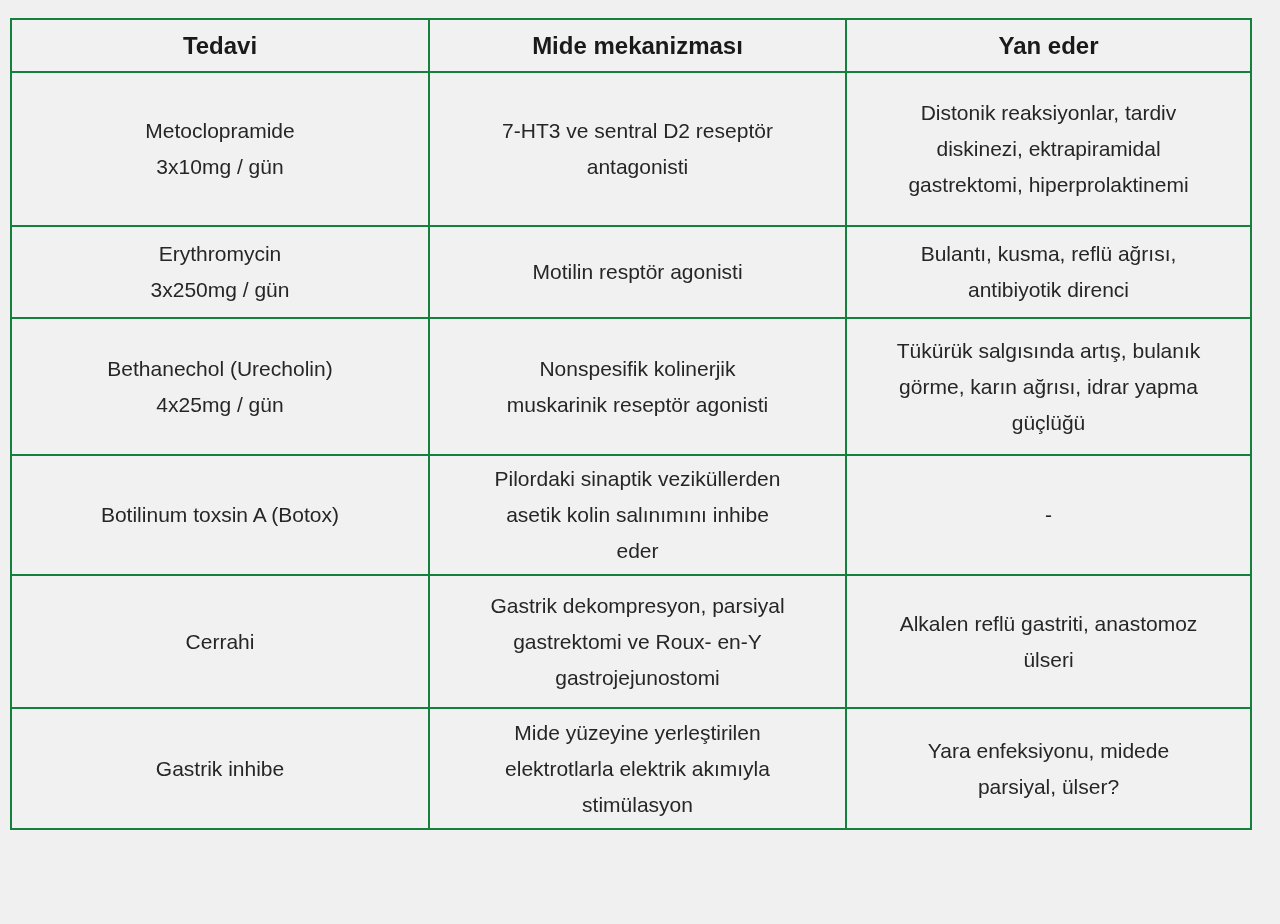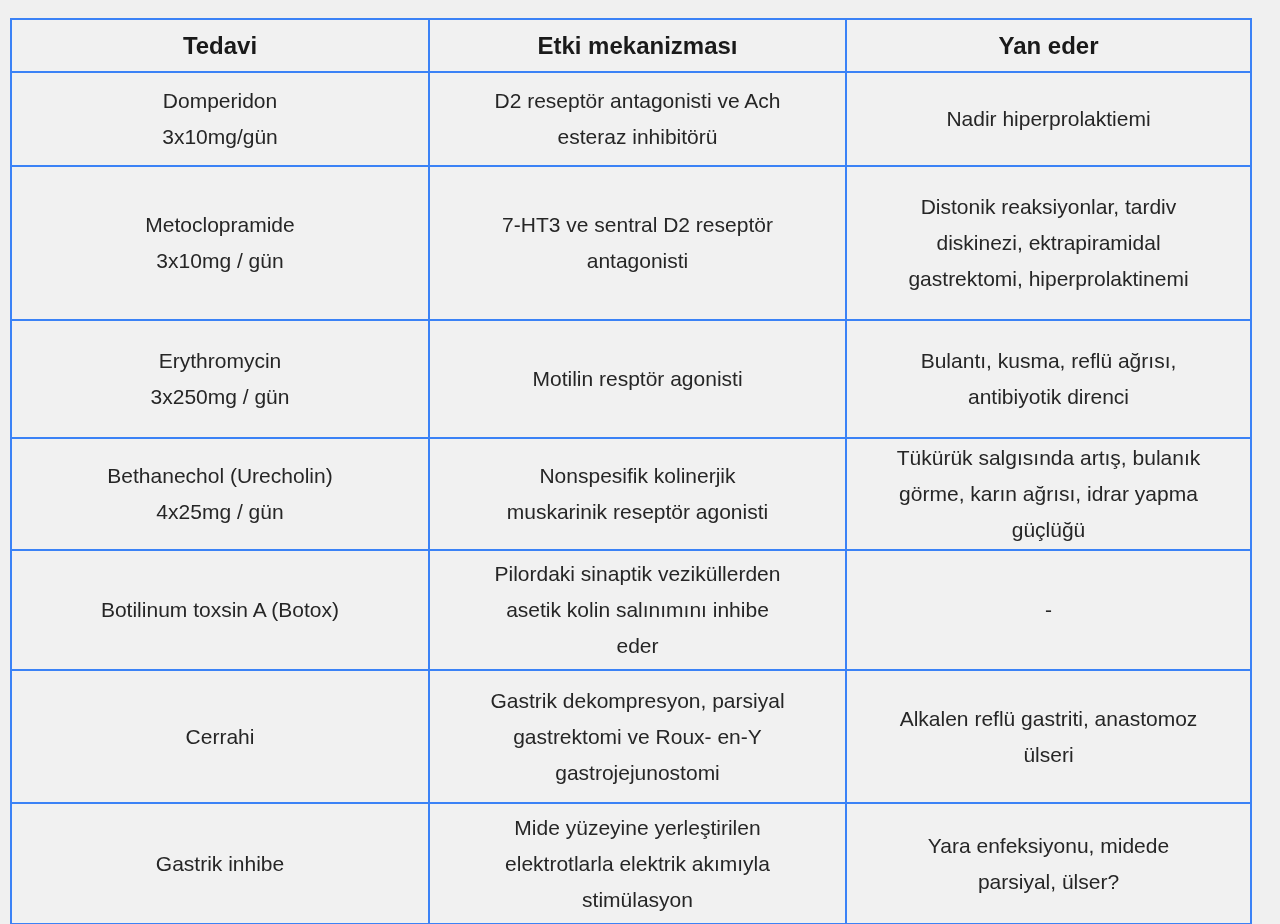--- a/index.html
+++ b/index.html
@@ -13,21 +13,21 @@
   }
   .tbl {
     position: absolute;
     left: 10px; top: 18px;
     width: 1240px;
     border-collapse: collapse;
     table-layout: fixed;
     background: #f1f1f1;
   }
   .tbl td, .tbl th {
-    border: 2px solid #3b82f6;
+    border: 2px solid #15803d;
     text-align: center;
     vertical-align: middle;
     padding: 0 14px;
     font-size: 21px;
     line-height: 36px;
     color: #262626;
     white-space: pre-line;
   }
   .tbl th { font-weight: bold; font-size: 24px; color: #1a1a1a; }
   col.c1 { width: 418px; }
@@ -39,47 +39,40 @@
 
 <table class="tbl">
   <colgroup>
       <col class="c1">
       <col class="c2">
       <col class="c3">
     </colgroup>
   <tbody>
       <tr style="height:53px">
     <th>Tedavi</th>
-    <th>Etki mekanizması</th>
+    <th>Mide mekanizması</th>
     <th>Yan eder</th>
-  </tr>
-  <tr style="height:94px">
-    <td>Domperidon
-3x10mg/gün</td>
-    <td>D2 reseptör antagonisti ve Ach
-esteraz inhibitörü</td>
-    <td>Nadir hiperprolaktiemi</td>
   </tr>
   <tr style="height:154px">
     <td>Metoclopramide
 3x10mg / gün</td>
     <td>7-HT3 ve sentral D2 reseptör
 antagonisti</td>
     <td>Distonik reaksiyonlar, tardiv
 diskinezi, ektrapiramidal
 gastrektomi, hiperprolaktinemi</td>
   </tr>
-  <tr style="height:118px">
+  <tr style="height:92px">
     <td>Erythromycin
 3x250mg / gün</td>
     <td>Motilin resptör agonisti</td>
     <td>Bulantı, kusma, reflü ağrısı,
 antibiyotik direnci</td>
   </tr>
-  <tr style="height:112px">
+  <tr style="height:137px">
     <td>Bethanechol (Urecholin)
 4x25mg / gün</td>
     <td>Nonspesifik kolinerjik
 muskarinik reseptör agonisti</td>
     <td>Tükürük salgısında artış, bulanık
 görme, karın ağrısı, idrar yapma
 güçlüğü</td>
   </tr>
   <tr style="height:120px">
     <td>Botilinum toxsin A (Botox)</td>

